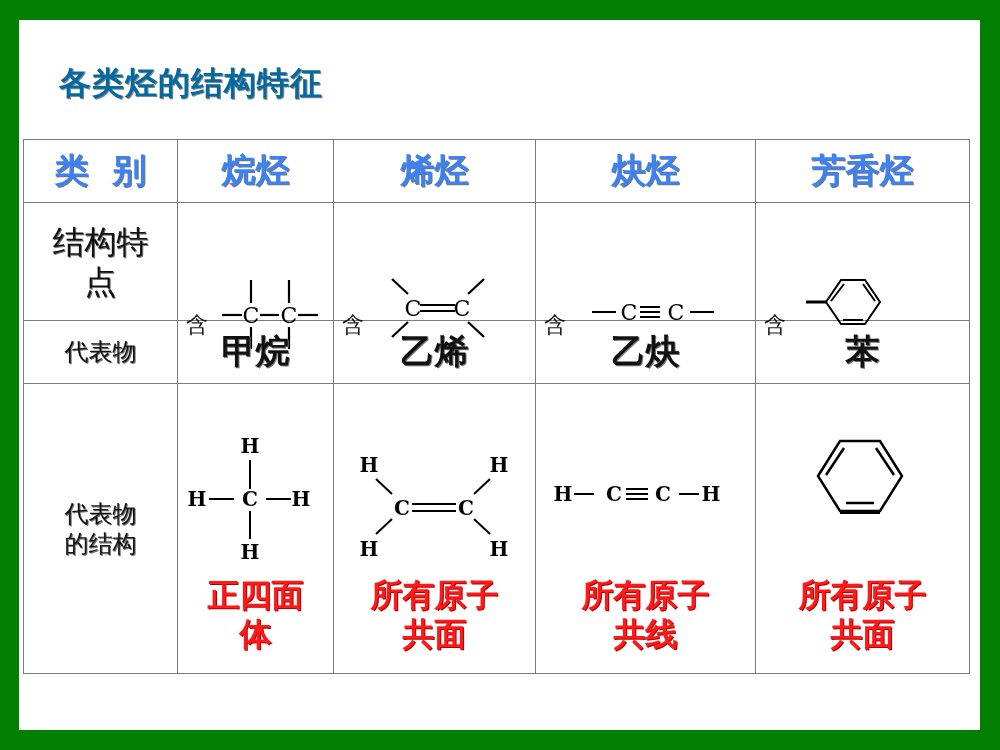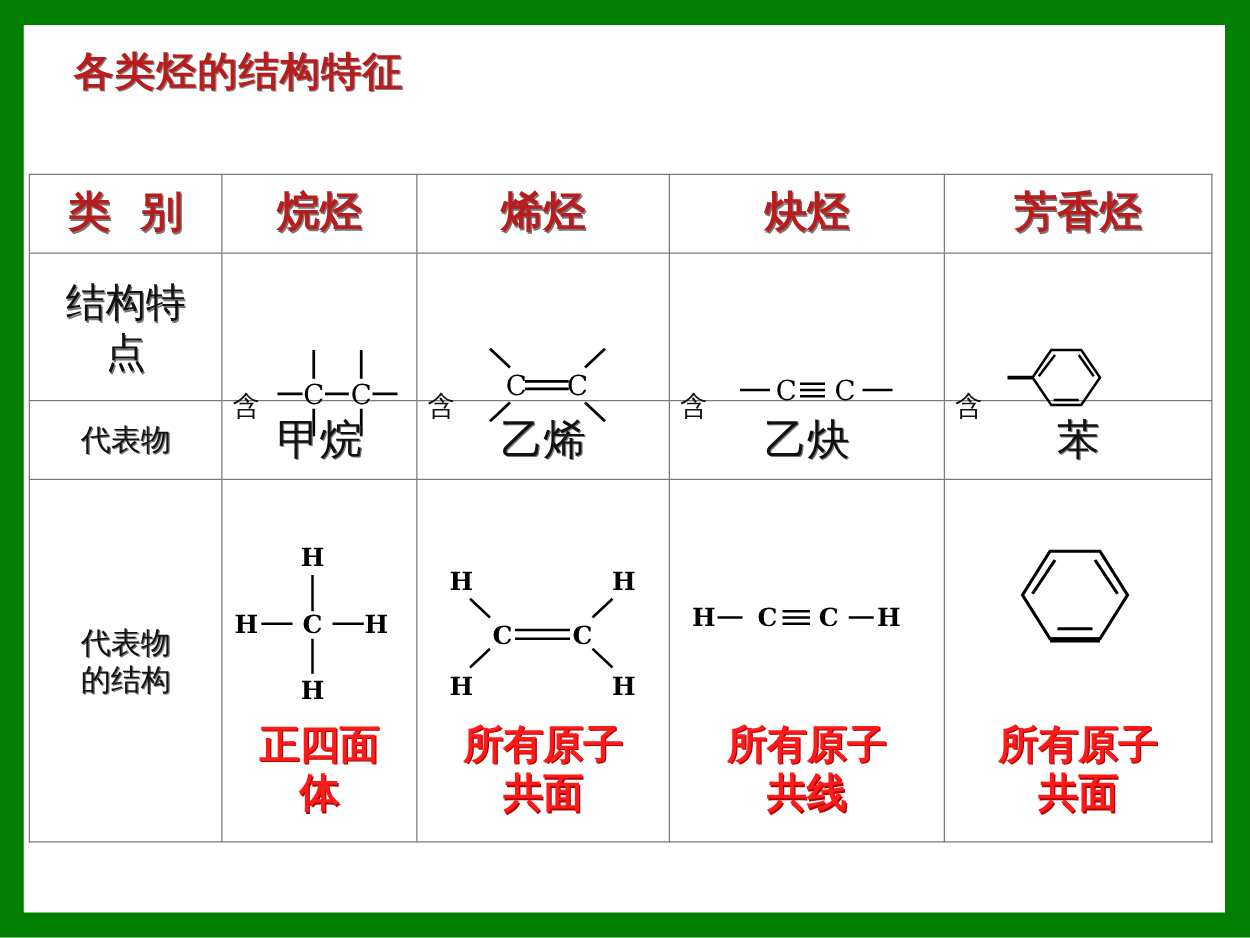--- a/index.html
+++ b/index.html
@@ -7,48 +7,48 @@
     width: 1000px; height: 750px; overflow: hidden;
     background: #007f00;
     position: relative;
     font-family: "DejaVu Sans", sans-serif;
   }
   .slide {
     position: absolute; left: 19px; top: 20px; width: 961px; height: 710px;
     background: #ffffff;
   }
   .title {
-    position: absolute; left: 40px; top: 16px;
-    font-size: 32px; font-weight: bold; color: #b91c1c;
+    position: absolute; left: 40px; top: 42px;
+    font-size: 32px; font-weight: bold; color: #0369a1;
     letter-spacing: 1px;
     text-shadow: 1px 1px 0 #888;
   }
   table.grid {
     position: absolute; left: 4px; top: 119px;
     border-collapse: collapse;
     table-layout: fixed;
   }
   table.grid td {
     border: 1.5px solid #7a7a7a;
     padding: 0; text-align: center; vertical-align: middle;
     position: relative;
   }
   .hdr {
-    font-size: 34px; font-weight: bold; color: #b91c1c;
+    font-size: 34px; font-weight: bold; color: #3b82f6;
     text-shadow: 1px 1px 0 #777;
     line-height: 1.1;
     margin-top: 44px;
   }
   .rowlabel {
     font-size: 32px; font-weight: normal; color: #111;
     text-shadow: 1px 1px 0 #777; line-height: 1.25;
   }
   .rowlabel.small { font-size: 24px; }
   .rep {
-    font-size: 34px; font-weight: normal; color: #111;
+    font-size: 34px; font-weight: bold; color: #111;
     text-shadow: 1px 1px 0 #777;
   }
   .red {
     font-size: 32px; font-weight: bold; color: #ff1a1a;
     text-shadow: 1px 1px 0 #b00000; line-height: 1.2;
   }
   .han {
     position: absolute; left: 8px; top: 48px;
     font-family: "DejaVu Serif", serif; font-size: 22px; color: #111;
   }

